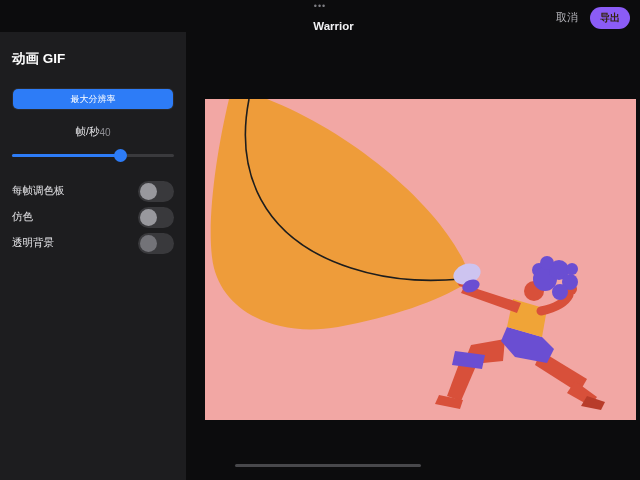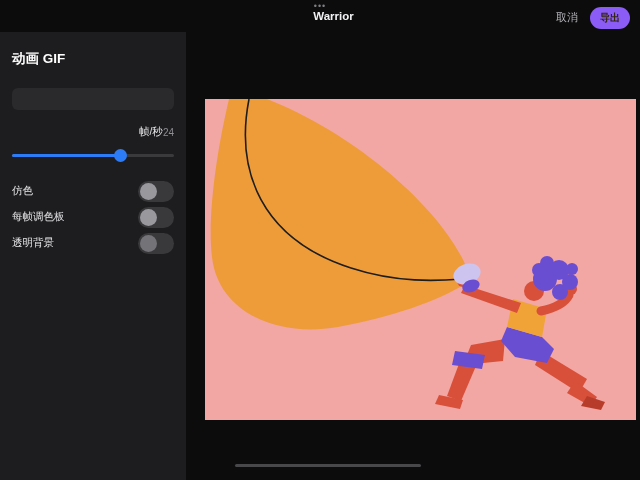--- a/index.html
+++ b/index.html
@@ -12,21 +12,21 @@
   }
   .app { position:relative; width:640px; height:480px; background:#0c0c0d; }
 
   
   .topbar { position:absolute; left:0; top:0; width:640px; height:44px; }
   .tb-dots {
     position:absolute; left:0; right:0; top:1px; text-align:center;
     color:#7f7f84; font-size:9px; letter-spacing:1px; cursor:pointer;
   }
   .tb-title {
-    position:absolute; left:0; right:0; top:10px; text-align:center;
+    position:absolute; left:0; right:0; top:20px; text-align:center;
     color:#f2f2f4; font-size:11.5px; font-weight:600;margin-left:27px;
   }
   .tb-subtitle {
     position:absolute; left:0; right:0; top:25px; text-align:center;
     color:#97979c; font-size:7.5px;
   }
   .cancel-btn {
     position:absolute; right:62px; top:10px;
     background:none; border:none; color:#b3b3b8; font-size:11px;
     font-family:inherit; cursor:pointer;margin-left:41px;
@@ -48,21 +48,21 @@
     display:flex; background:#2a2a2d; border-radius:6px; padding:1px;
     height:22px; margin-bottom:15px;
   }
   .seg {
     flex:1; border:none; background:transparent; color:#9d9da2;
     font-size:9px; border-radius:5px; font-family:inherit; cursor:pointer;
     line-height:20px; padding:0;
   }
   .seg.selected { color:#ffffff; }
   .fps-row {
-    display:flex; justify-content:flex-end; align-items:center;
+    display:flex; justify-content:center; align-items:center;
     color:#e6e6e9; font-size:10.5px; margin-bottom:9px;
   }
   .fps-value { color:#8e8e93; font-size:10px; }
   .slider { position:relative; height:14px; margin-bottom:16px; cursor:pointer; }
   .track {
     position:absolute; top:6px; left:0; right:0; height:3px;
     background:#3a3a3d; border-radius:2px;
   }
   .fill { height:100%; border-radius:2px; width:67%; }
   .thumb {
@@ -103,42 +103,43 @@
     <div class="tb-dots">•••</div>
     <div class="tb-title">Warrior</div>
     <button class="cancel-btn">取消</button>
     <button class="export-btn" style="background: #8b5cf6;">导出</button>
   </header>
 
   <aside class="panel">
     <h1 class="panel-title">动画 GIF</h1>
 
     <div class="segmented">
+      <button class="seg selected" style="background: rgb(45, 124, 247);">最大分辨率</button>
     </div>
 
     <div class="fps-row">
       <span class="fps-label">帧/秒</span>
-      <span class="fps-value">24</span>
+      <span class="fps-value">40</span>
     </div>
 
     <div class="slider">
       <div class="track">
         <div class="fill" style="background: rgb(45, 124, 247); width: 67%;"></div>
       </div>
       <div class="thumb" style="background: rgb(45, 124, 247); left: calc(67% - 7px);"></div>
     </div>
 
     <div class="toggle-row">
-      <span class="toggle-label">仿色</span>
+      <span class="toggle-label">每帧调色板</span>
       <div class="toggle">
           <div class="knob"></div>
         </div>
     </div>
     <div class="toggle-row">
-      <span class="toggle-label">每帧调色板</span>
+      <span class="toggle-label">仿色</span>
       <div class="toggle">
           <div class="knob"></div>
         </div>
     </div>
     <div class="toggle-row">
       <span class="toggle-label">透明背景</span>
       <div class="toggle dim">
           <div class="knob"></div>
         </div>
     </div>

